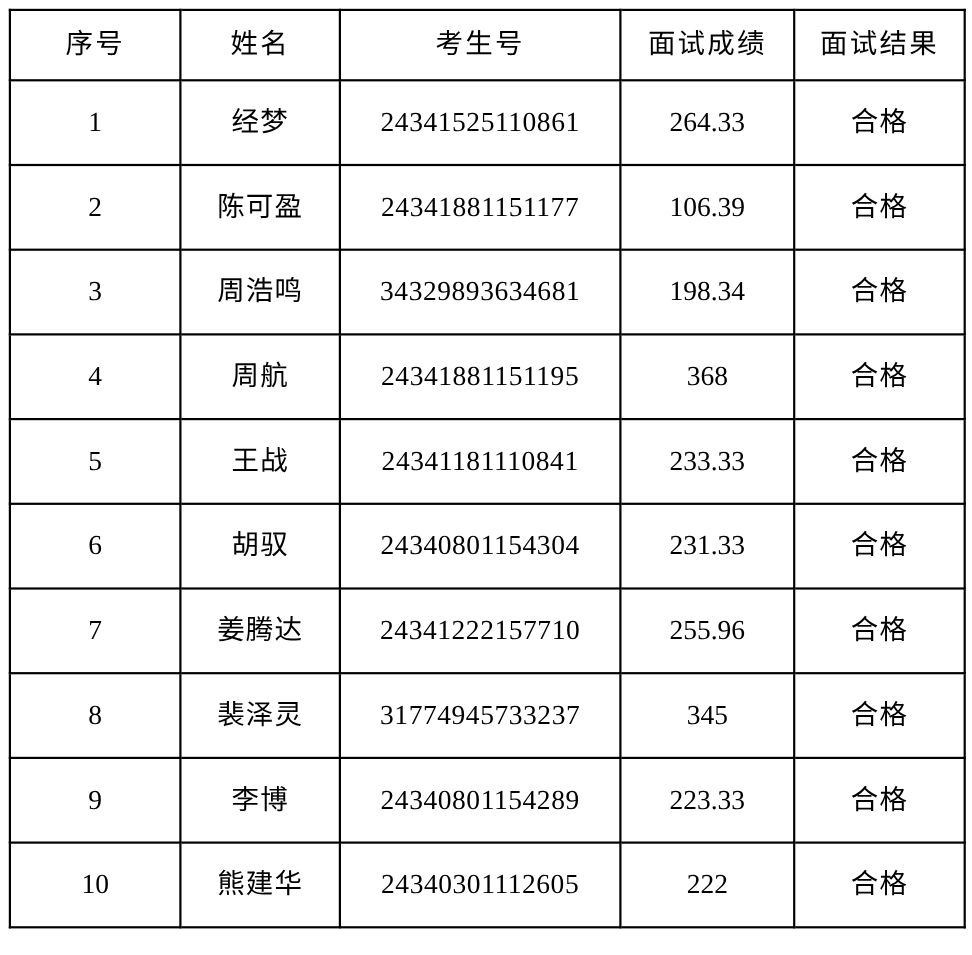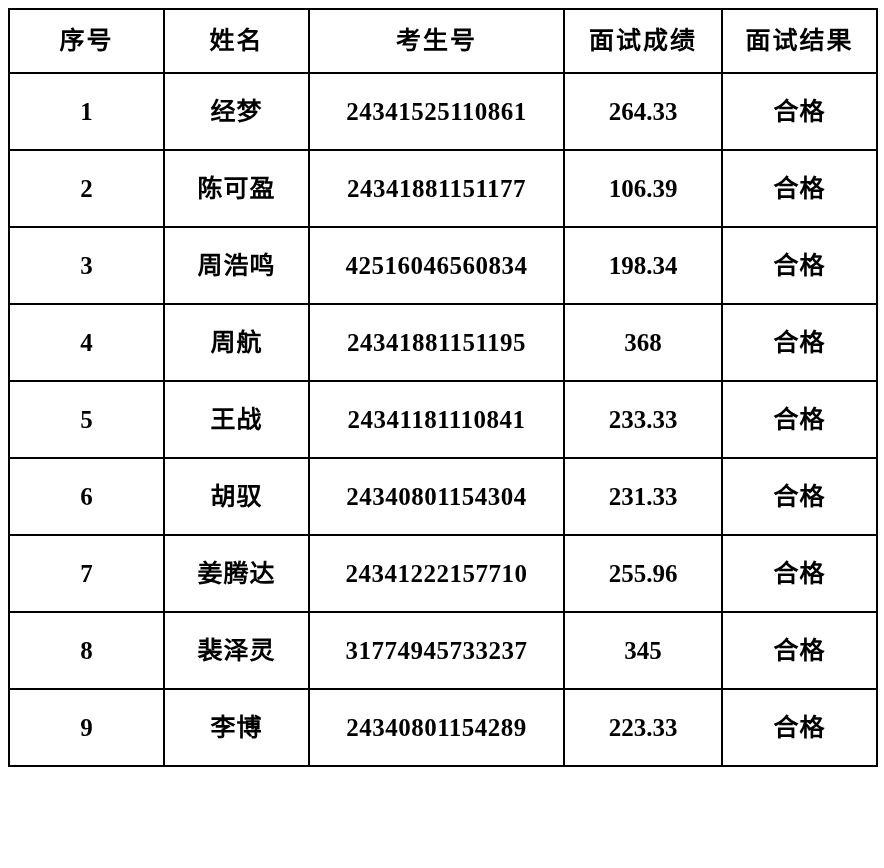--- a/index.html
+++ b/index.html
@@ -26,21 +26,21 @@
     table-layout: fixed;
     width: 868px;
     margin: 0;
   }
   table.result-table td,
   table.result-table th {
     border: 2px solid #000000;
     text-align: center;
     vertical-align: middle;
     padding: 0;
-    font-weight: bold;
+    font-weight: normal;
     font-size: 25px;
     line-height: 1.1;
   }
   thead th {
     height: 62px;
     font-weight: bold;
     font-size: 26px;
     letter-spacing: 2px;
   }
   tbody td {
@@ -91,21 +91,21 @@
       <tr>
         <td class="cell-index">2</td>
         <td class="cell-name">陈可盈</td>
         <td class="cell-examno">24341881151177</td>
         <td class="cell-score">106.39</td>
         <td class="cell-result">合格</td>
       </tr>
       <tr>
         <td class="cell-index">3</td>
         <td class="cell-name">周浩鸣</td>
-        <td class="cell-examno">42516046560834</td>
+        <td class="cell-examno">34329893634681</td>
         <td class="cell-score">198.34</td>
         <td class="cell-result">合格</td>
       </tr>
       <tr>
         <td class="cell-index">4</td>
         <td class="cell-name">周航</td>
         <td class="cell-examno">24341881151195</td>
         <td class="cell-score">368</td>
         <td class="cell-result">合格</td>
       </tr>
@@ -137,15 +137,22 @@
         <td class="cell-score">345</td>
         <td class="cell-result">合格</td>
       </tr>
       <tr>
         <td class="cell-index">9</td>
         <td class="cell-name">李博</td>
         <td class="cell-examno">24340801154289</td>
         <td class="cell-score">223.33</td>
         <td class="cell-result">合格</td>
       </tr>
+      <tr>
+        <td class="cell-index">10</td>
+        <td class="cell-name">熊建华</td>
+        <td class="cell-examno">24340301112605</td>
+        <td class="cell-score">222</td>
+        <td class="cell-result">合格</td>
+      </tr>
     </tbody>
   </table>
 </div>
 
 </body></html>

